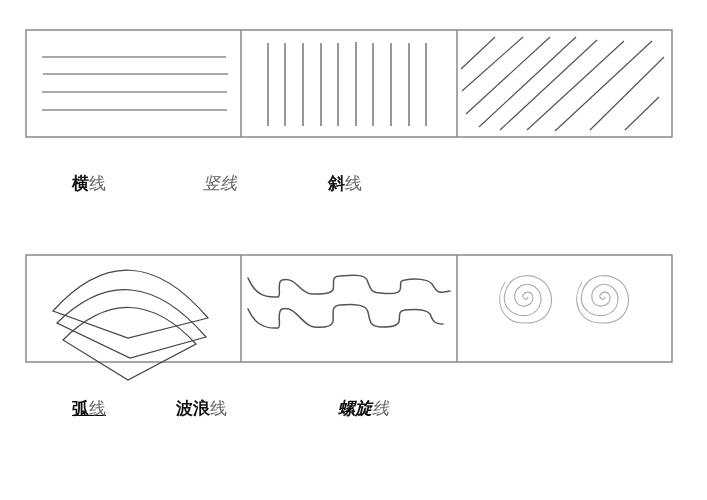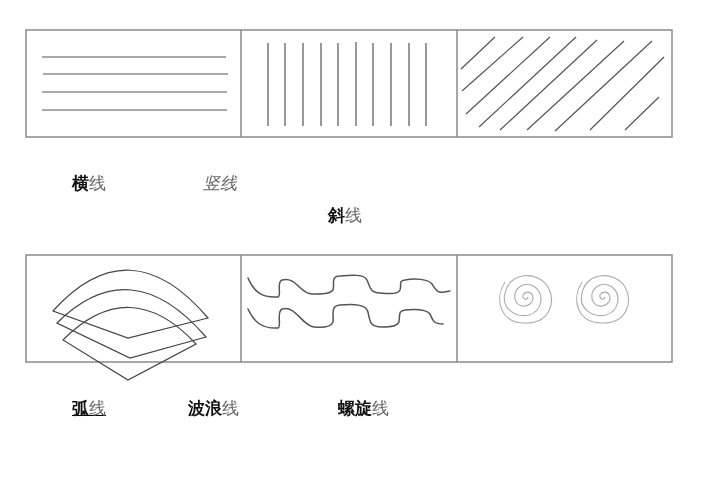--- a/index.html
+++ b/index.html
@@ -75,25 +75,25 @@
     <path d="M582,282 C571,299 577,323 602,323 C626,324 634,302 625,287 C615,271 587,271 582,293 C578,309 593,318 606,315 C619,311 622,295 612,287 C602,280 590,288 592,299 C595,310 610,307 610,298 C610,292 603,290 600,295 C599,299 604,301 605,297"></path>
   </g>
 </svg>
 
 <div class="label" style="left:72px; top:173px;">
   <span class="bold">横</span><span class="plain">线</span>
 </div>
 <div class="label" style="left:203px; top:173px;font-style:italic;">
   <span class="bold"></span><span class="plain">竖线</span>
 </div>
-<div class="label" style="left:328px; top:173px;margin-top:32px;">
+<div class="label" style="left:328px; top:173px;">
   <span class="bold">斜</span><span class="plain">线</span>
 </div>
 
 <div class="label" style="left:72px; top:398px;text-decoration:underline;">
   <span class="bold">弧</span><span class="plain">线</span>
 </div>
-<div class="label" style="left:188px; top:398px;">
+<div class="label" style="left:176px; top:398px;">
   <span class="bold">波浪</span><span class="plain">线</span>
 </div>
-<div class="label" style="left:338px; top:398px;">
+<div class="label" style="left:338px; top:398px;font-style:italic;">
   <span class="bold">螺旋</span><span class="plain">线</span>
 </div>
 
 </body></html>

